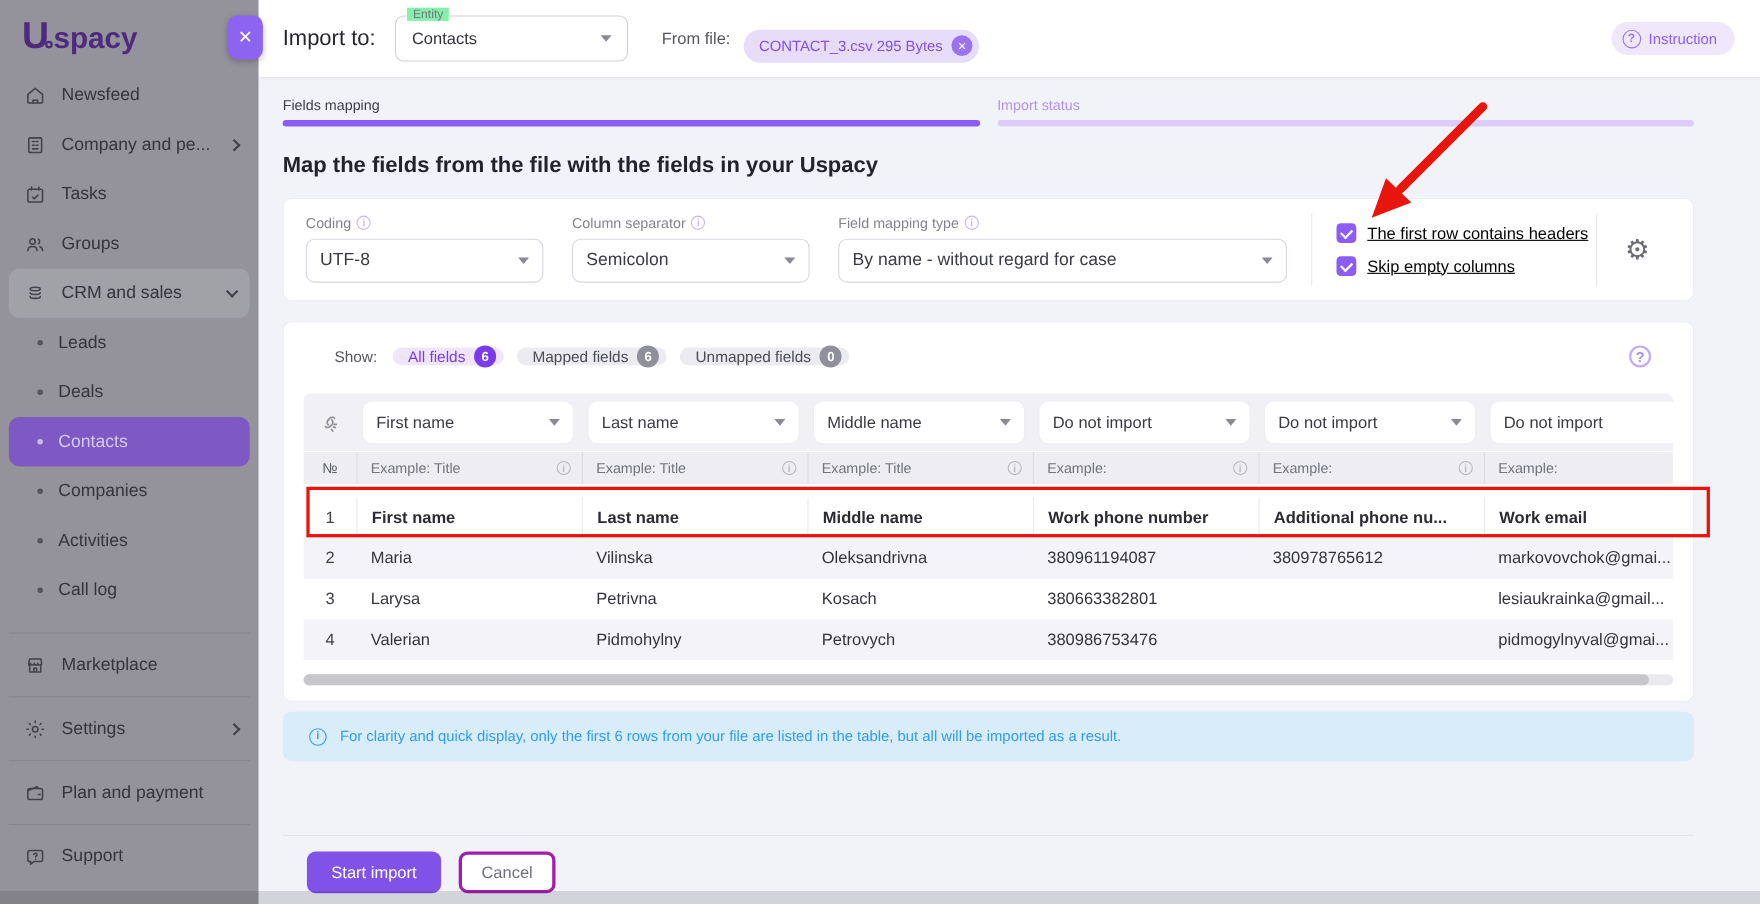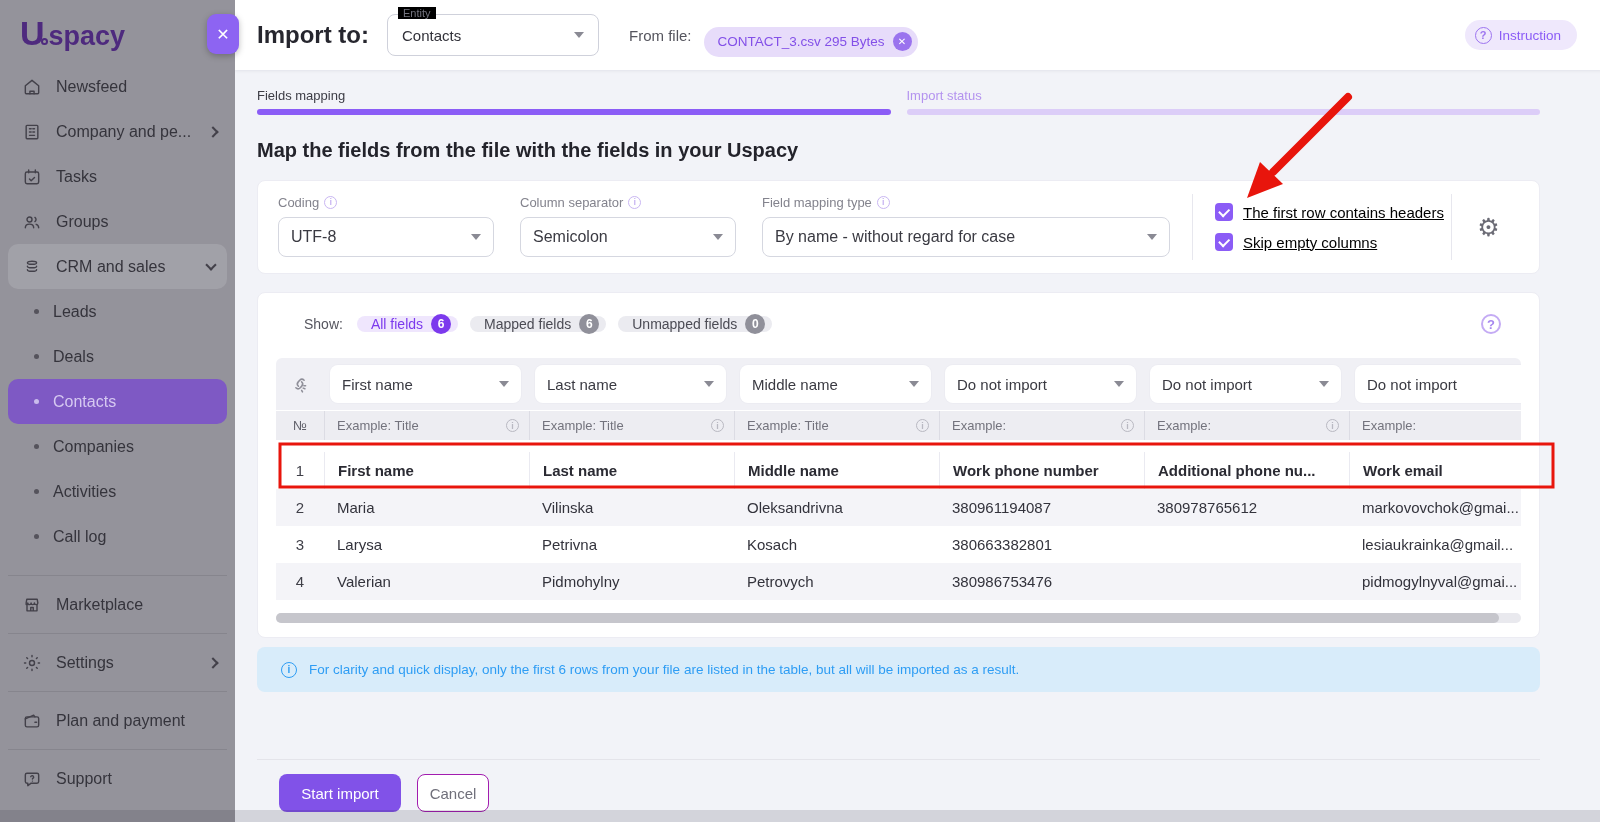--- a/index.html
+++ b/index.html
@@ -48,26 +48,26 @@
 
   
   .main { flex:1; display:flex; flex-direction:column; background:#f2f3f8; position:relative; z-index:1; }
 
   
   .topbar {
     height:70px; background:#fff; display:flex; align-items:center;
     padding-left:22px; position:relative; box-shadow:0 1px 3px rgba(40,40,60,.08);
     flex:0 0 70px;
   }
-  .tb-title { font-size:24px; font-weight:700; color:#26262e; }
+  .tb-title { font-size:20px; font-weight:400; color:#26262e; }
   .entity-select {
     margin-left:18px; width:212px; height:42px; border:1px solid #cfd1db; border-radius:8px;
     position:relative; display:flex; align-items:center; padding:0 14px; cursor:pointer; background:#fff;
   }
-  .entity-select .floating { position:absolute; top:-8px; left:10px; background:#000000; padding:0 5px; font-size:11px; color:#74747f; }
+  .entity-select .floating { position:absolute; top:-8px; left:10px; background:#86efac; padding:0 5px; font-size:11px; color:#74747f; }
   .entity-select .val { font-size:15px; color:#32323a; flex:1; }
   .caret { width:0; height:0; border-left:5px solid transparent; border-right:5px solid transparent; border-top:6px solid #8a8a94; }
   .from-file { margin-left:30px; font-size:15px; color:#55555e; }
   .file-chip {
     margin-left:12px; height:30px; background:#e7dcfa; border-radius:15px;
     display:flex; align-items:center; padding:0 6px 0 14px; gap:8px; cursor:pointer;margin-top:13px;
   }
   .file-chip .chip-lbl { font-size:13.5px; color:#8350e8; }
   .chip-x { width:19px; height:19px; border-radius:50%; background:#9a73ee; display:flex; align-items:center; justify-content:center; }
   .chip-x::before { content:"✕"; color:#fff; font-size:10px; }
@@ -157,21 +157,21 @@
 
   
   .banner { margin-top:9px; height:45px; background:#d8ecfa; border-radius:8px; display:flex; align-items:center; padding:0 24px; gap:12px; }
   .banner .b-icon { width:16px; height:16px; border:1.5px solid #2e9df4; border-radius:50%; color:#2e9df4; font-size:10px; font-weight:700; display:flex; align-items:center; justify-content:center; flex:0 0 16px;}
   .banner .b-txt { font-size:13.5px; color:#2e9df4; }
 
   
   .footer { margin-top:67px; border-top:1px solid #e4e4ea; padding:14px 0 0 22px; display:flex; gap:16px; }
   .btn { height:38px; border-radius:8px; font-size:15px; display:flex; align-items:center; justify-content:center; cursor:pointer; font-family:"Liberation Sans", sans-serif; }
   .btn.primary { width:122px; background:#8152e8; color:#fff; border:none; }
-  .btn.secondary { width:72px; background:#fff; color:#6f6f7a; border:1px solid #a21caf; }
+  .btn.secondary { width:88px; background:#fff; color:#6f6f7a; border:3px solid #a21caf; }
 
   .bottom-strip { position:absolute; left:0; right:0; bottom:0; height:12px; background:rgba(30,30,40,.14); z-index:6; }
 
   
   .annot { position:absolute; left:0; top:0; width:1600px; height:822px; pointer-events:none; z-index:4; }
 </style>
 </head>
 <body>
 
 <div class="app">

